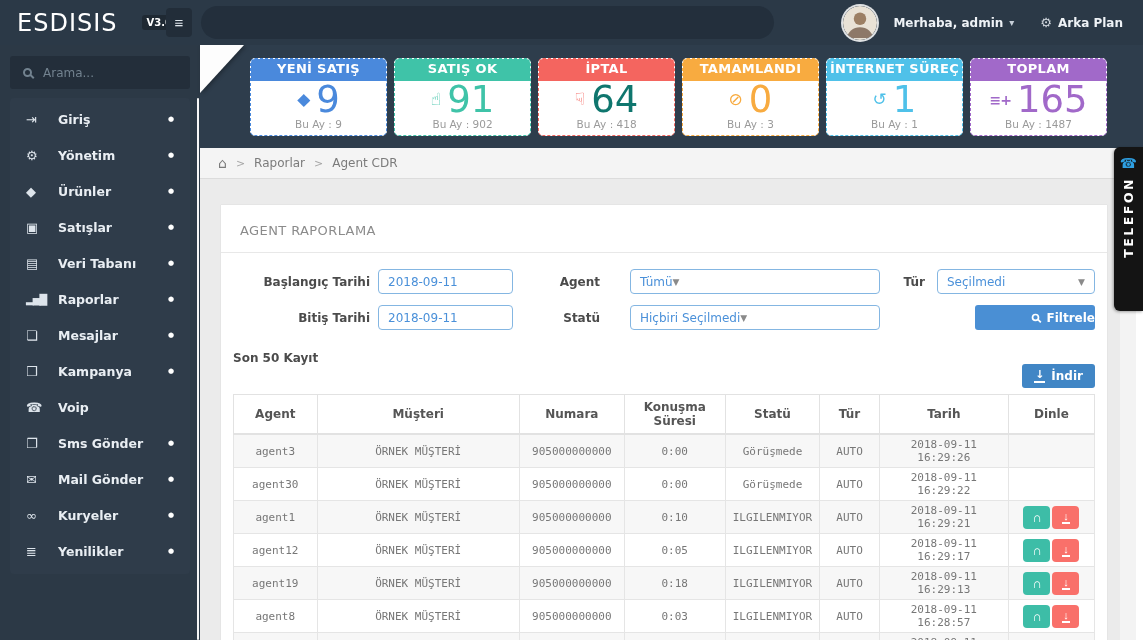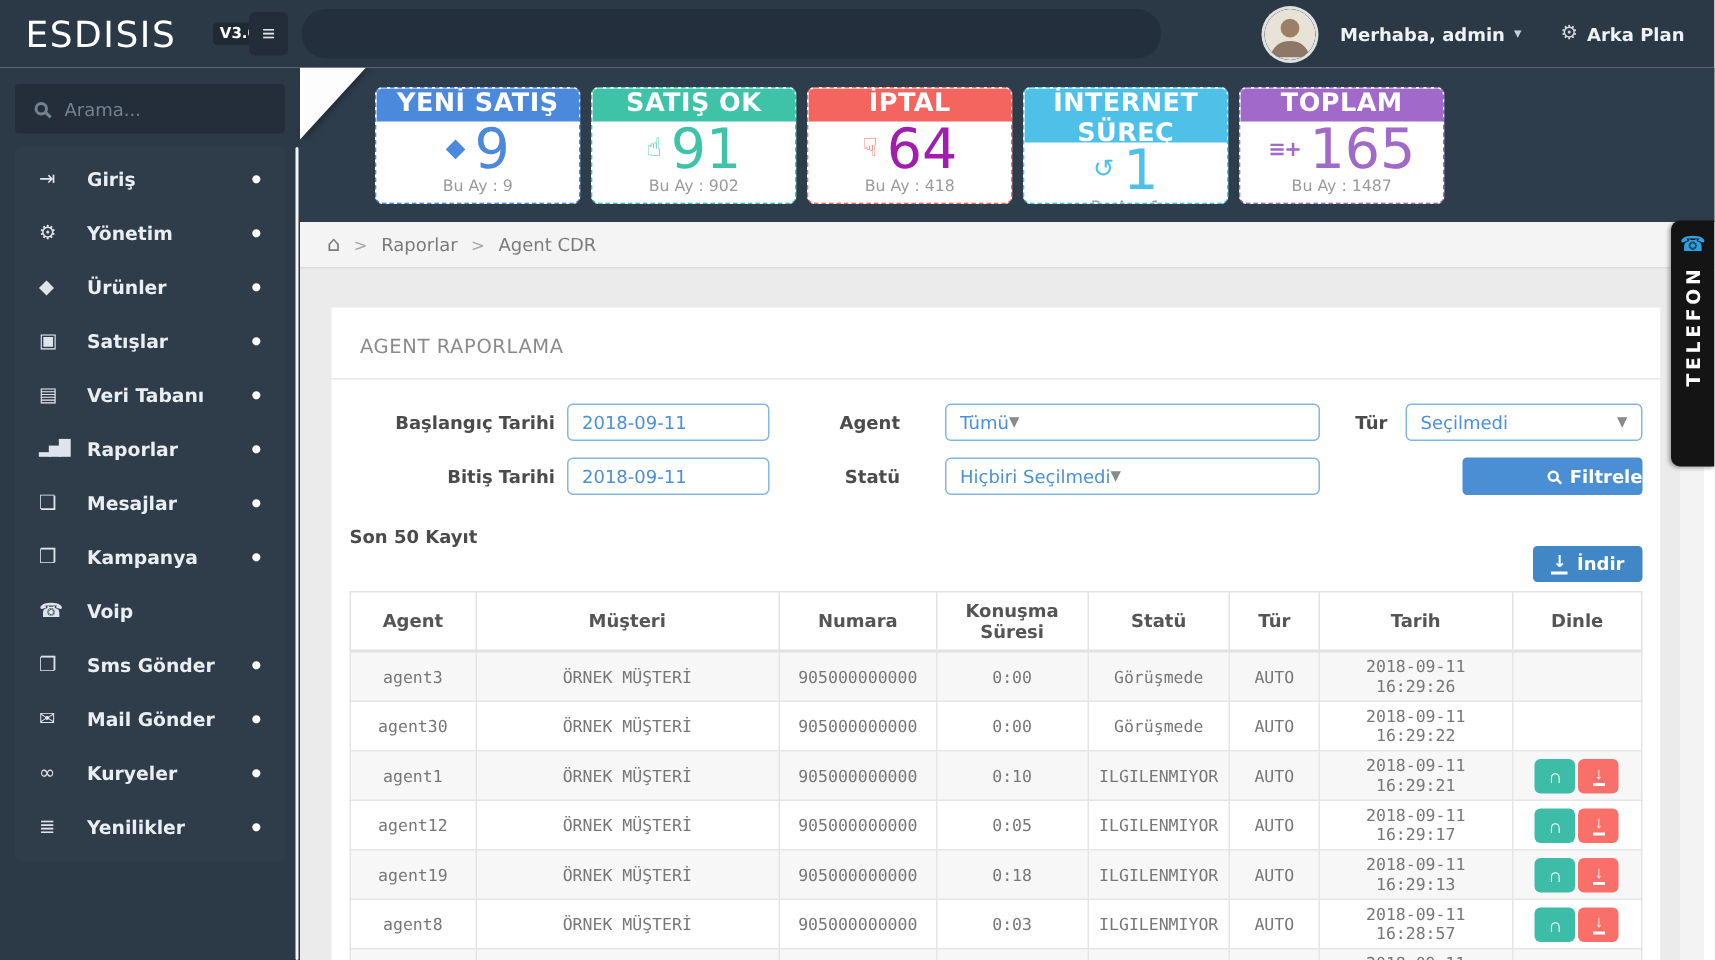--- a/index.html
+++ b/index.html
@@ -36,21 +36,21 @@
   .nav-label { margin-left:10px; font-size:12.5px; font-weight:bold; }
   .nav-dot { margin-left:auto; font-size:7px; color:#ffffff; }
   .sidebar-scrollbar { position:absolute; top:53px; bottom:0; right:1px; width:2px; background:#f5f5f5; border-radius:2px; }
 
   
   .content { flex:1; position:relative; }
   .top-band { height:103px; background:#2e3d4c; position:relative; }
   .fold { position:absolute; left:0; top:0; width:0; height:0; border-top:48px solid #fdfdfd; border-right:44px solid transparent; filter:drop-shadow(2px 1px 2px rgba(0,0,0,.3)); }
   .cards { position:absolute; left:50px; top:13px; display:flex; gap:7px; }
   .card { width:137px; height:78px; background:#fff; border:1px dashed; border-radius:5px; display:flex; flex-direction:column; overflow:hidden; }
-  .card-head { height:36px; line-height:20px; font-size:17px; font-weight:bold; color:#fff; text-align:center; letter-spacing:.3px; border-radius:3px 3px 0 0; }
+  .card-head { height:36px; line-height:20px; font-size:13px; font-weight:bold; color:#fff; text-align:center; letter-spacing:.3px; border-radius:3px 3px 0 0; }
   .card-mid { flex:1; display:flex; align-items:center; justify-content:center; gap:6px; }
   .card-icon { font-size:17px; line-height:1; }
   .card-icon.small { font-size:14px; font-weight:bold; letter-spacing:-1px; }
   .card-num { font-size:37px; line-height:1; }
   .card-foot { font-size:10.5px; color:#9a9a9a; text-align:center; padding-bottom:5px; }
 
   .breadcrumb-bar { height:31px; background:#f4f4f4; border-bottom:1px solid #dcdcdc; display:flex; align-items:center; padding-left:18px; color:#7b7b7b; font-size:12px; }
   .bc-home { font-size:14px; cursor:pointer; }
   .bc-sep { margin:0 9px; color:#a5a5a5; font-size:11px; }
   .bc-item { cursor:pointer; }
@@ -219,23 +219,31 @@
               <div class="card-mid">
                 <span class="card-icon" style="color: rgb(63, 195, 168);">☝</span>
                 <span class="card-num" style="color: rgb(63, 195, 168);">91</span>
               </div>
               <div class="card-foot">Bu Ay : 902</div>
             </div>
             <div class="card" style="border-color: rgb(244, 101, 95);">
               <div class="card-head" style="background: rgb(244, 101, 95);">İPTAL</div>
               <div class="card-mid">
                 <span class="card-icon" style="color: rgb(244, 101, 95);">☟</span>
-                <span class="card-num" style="color: #a21caf;">64</span>
+                <span class="card-num" style="color: #0f766e;">64</span>
               </div>
               <div class="card-foot">Bu Ay : 418</div>
+            </div>
+            <div class="card" style="border-color: rgb(248, 171, 64);">
+              <div class="card-head" style="background: rgb(248, 171, 64);">TAMAMLANDI</div>
+              <div class="card-mid">
+                <span class="card-icon" style="color: rgb(248, 171, 64);">⊘</span>
+                <span class="card-num" style="color: rgb(248, 171, 64);">0</span>
+              </div>
+              <div class="card-foot">Bu Ay : 3</div>
             </div>
             <div class="card" style="border-color: rgb(79, 193, 233);">
               <div class="card-head" style="background: rgb(79, 193, 233);">İNTERNET SÜREÇ</div>
               <div class="card-mid">
                 <span class="card-icon" style="color: rgb(79, 193, 233);">↺</span>
                 <span class="card-num" style="color: rgb(79, 193, 233);">1</span>
               </div>
               <div class="card-foot">Bu Ay : 1</div>
             </div>
             <div class="card" style="border-color: rgb(161, 105, 201);">

